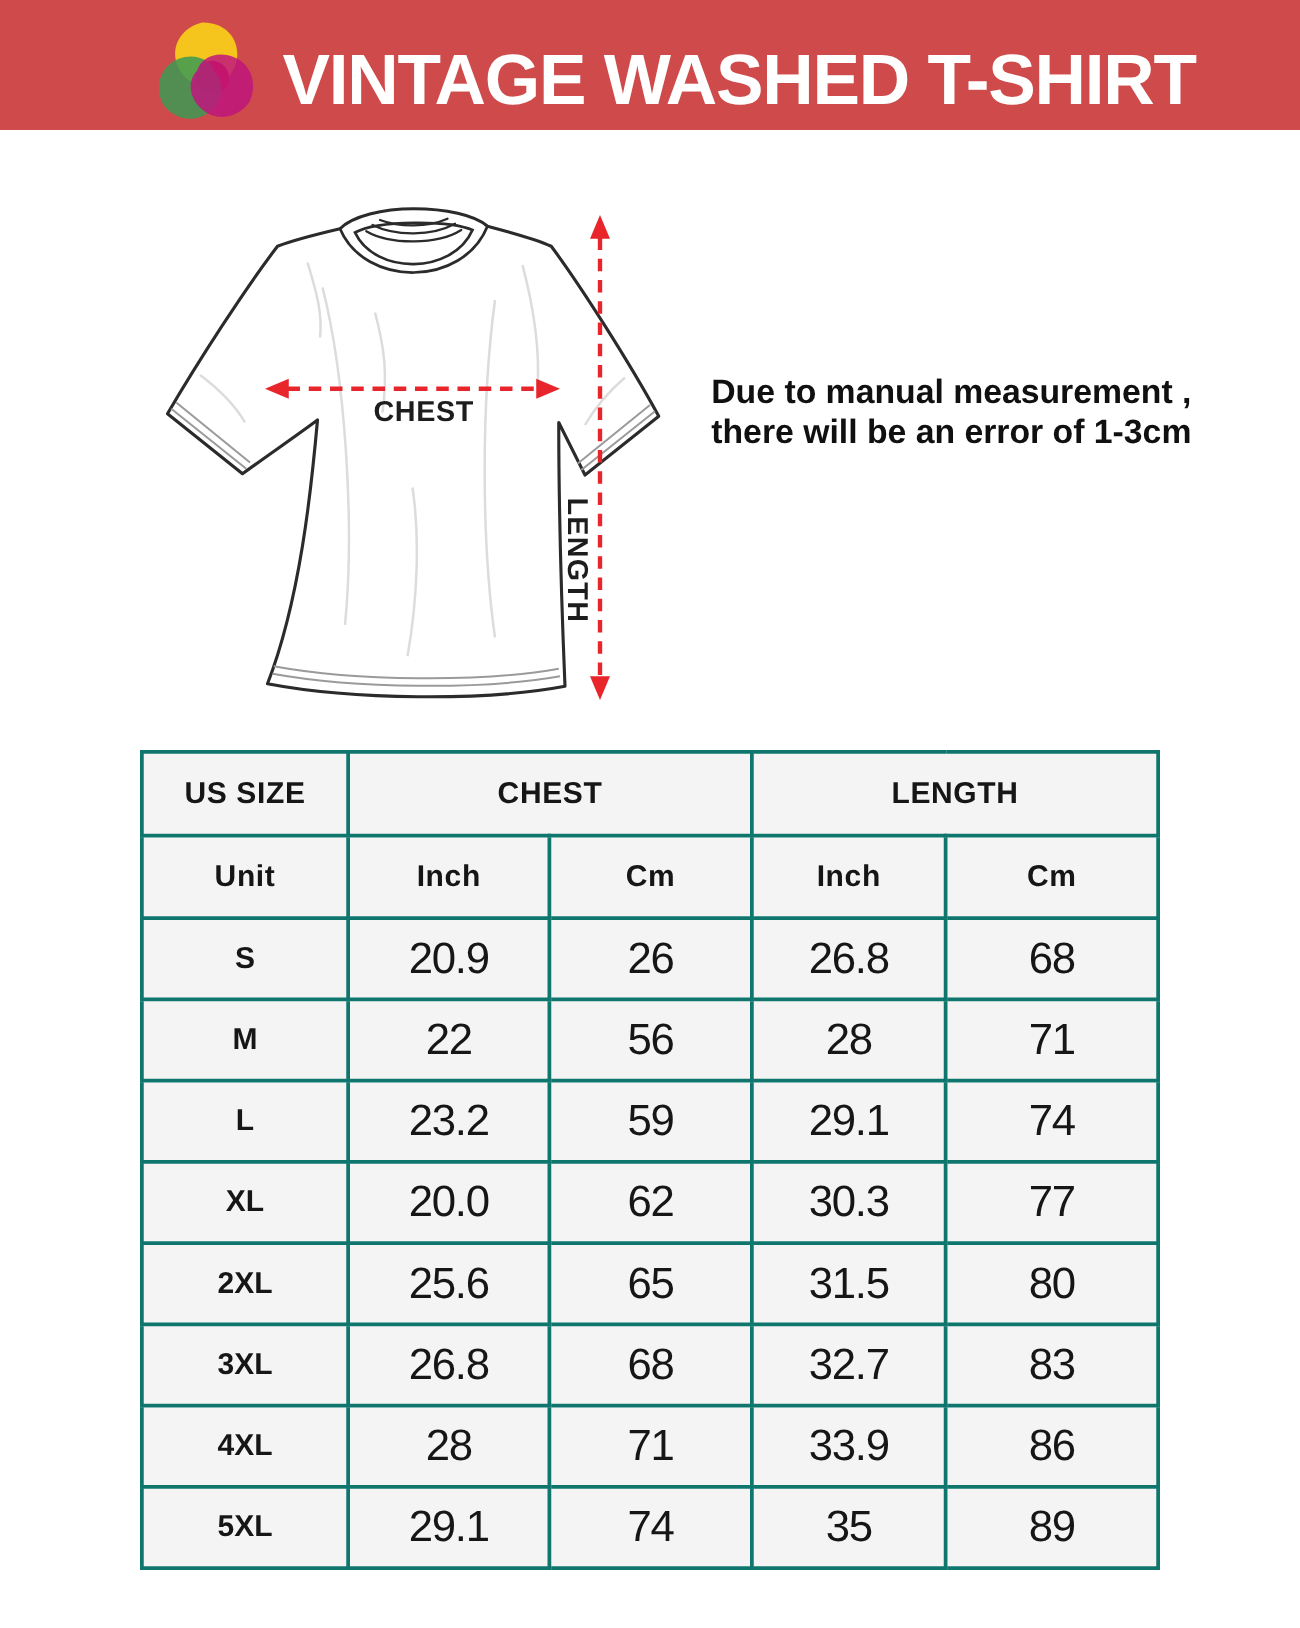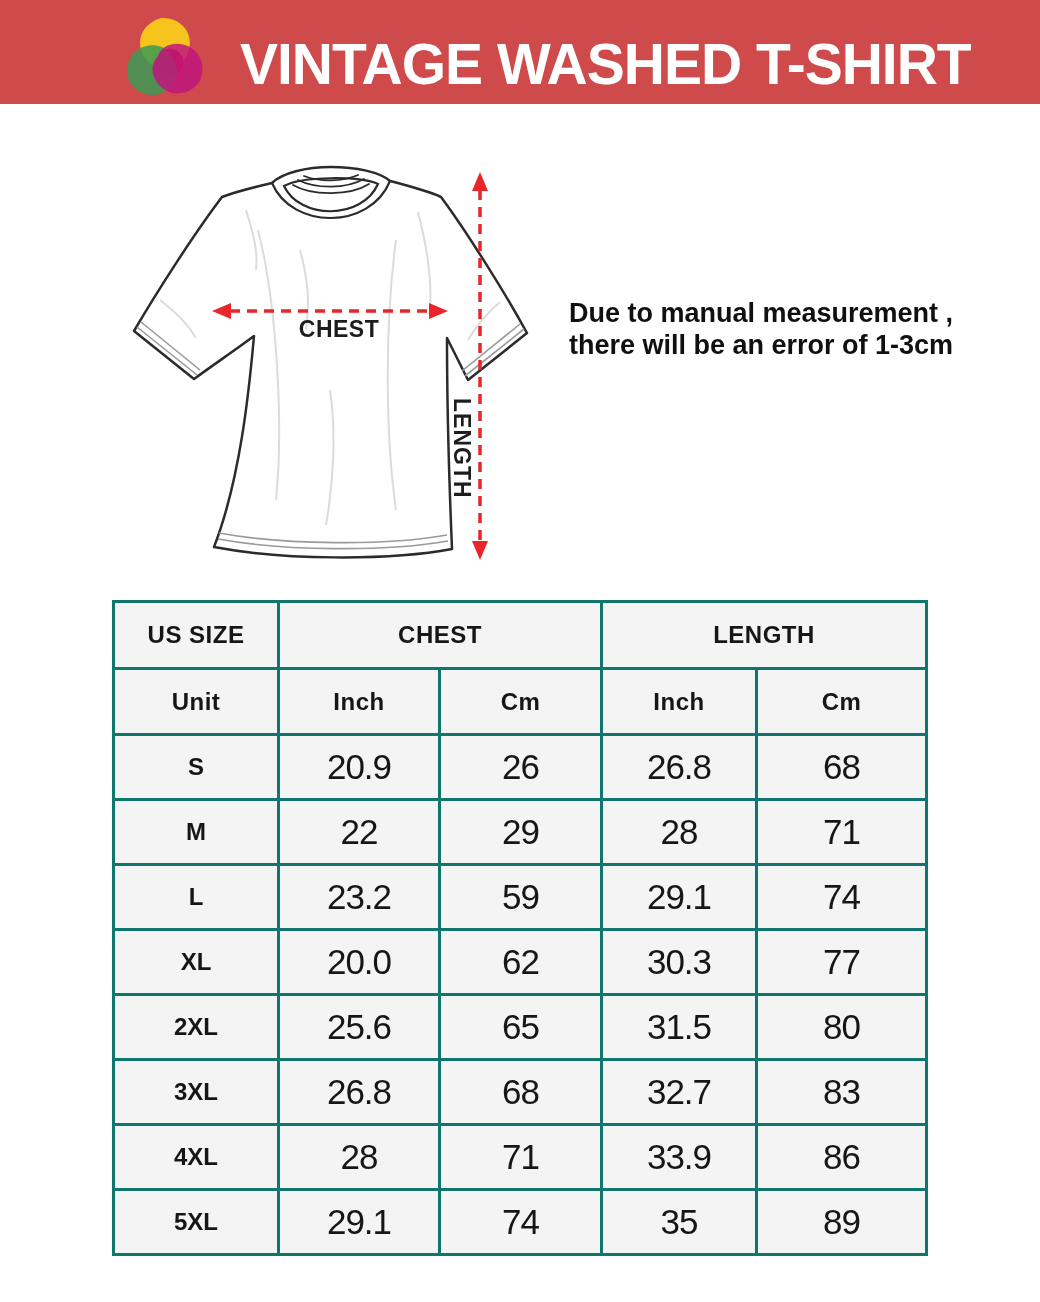--- a/index.html
+++ b/index.html
@@ -4,21 +4,21 @@
 <style>
   html,body { margin:0; padding:0; background:#ffffff; }
   .page {
     position:relative; width:1040px; height:1302px; background:#ffffff;
     font-family:"Liberation Sans", sans-serif; overflow:hidden;
   }
 
   
   .banner { position:absolute; left:0; top:0; width:1040px; height:104px; background:#cf4b4b; }
   .banner-title {
-    position:absolute; left:240px; top:31px; margin:0;
+    position:absolute; left:226px; top:31px; margin:0;
     font-size:57px; font-weight:800; letter-spacing:-1px; color:#ffffff; white-space:nowrap;
   }
   .logo-svg { position:absolute; left:120px; top:12px; }
 
   
   .diagram-svg { position:absolute; left:95px; top:150px; }
   .chest-label {
     position:absolute; left:293px; top:316px; width:92px; text-align:center;
     font-size:23px; font-weight:800; color:#1d1d1d; letter-spacing:0.5px;
   }
@@ -156,21 +156,21 @@
       <tr class="row-data">
         <td class="size">S</td>
         <td class="num">20.9</td>
         <td class="num">26</td>
         <td class="num">26.8</td>
         <td class="num">68</td>
       </tr>
       <tr class="row-data">
         <td class="size">M</td>
         <td class="num">22</td>
-        <td class="num">29</td>
+        <td class="num">56</td>
         <td class="num">28</td>
         <td class="num">71</td>
       </tr>
       <tr class="row-data">
         <td class="size">L</td>
         <td class="num">23.2</td>
         <td class="num">59</td>
         <td class="num">29.1</td>
         <td class="num">74</td>
       </tr>

